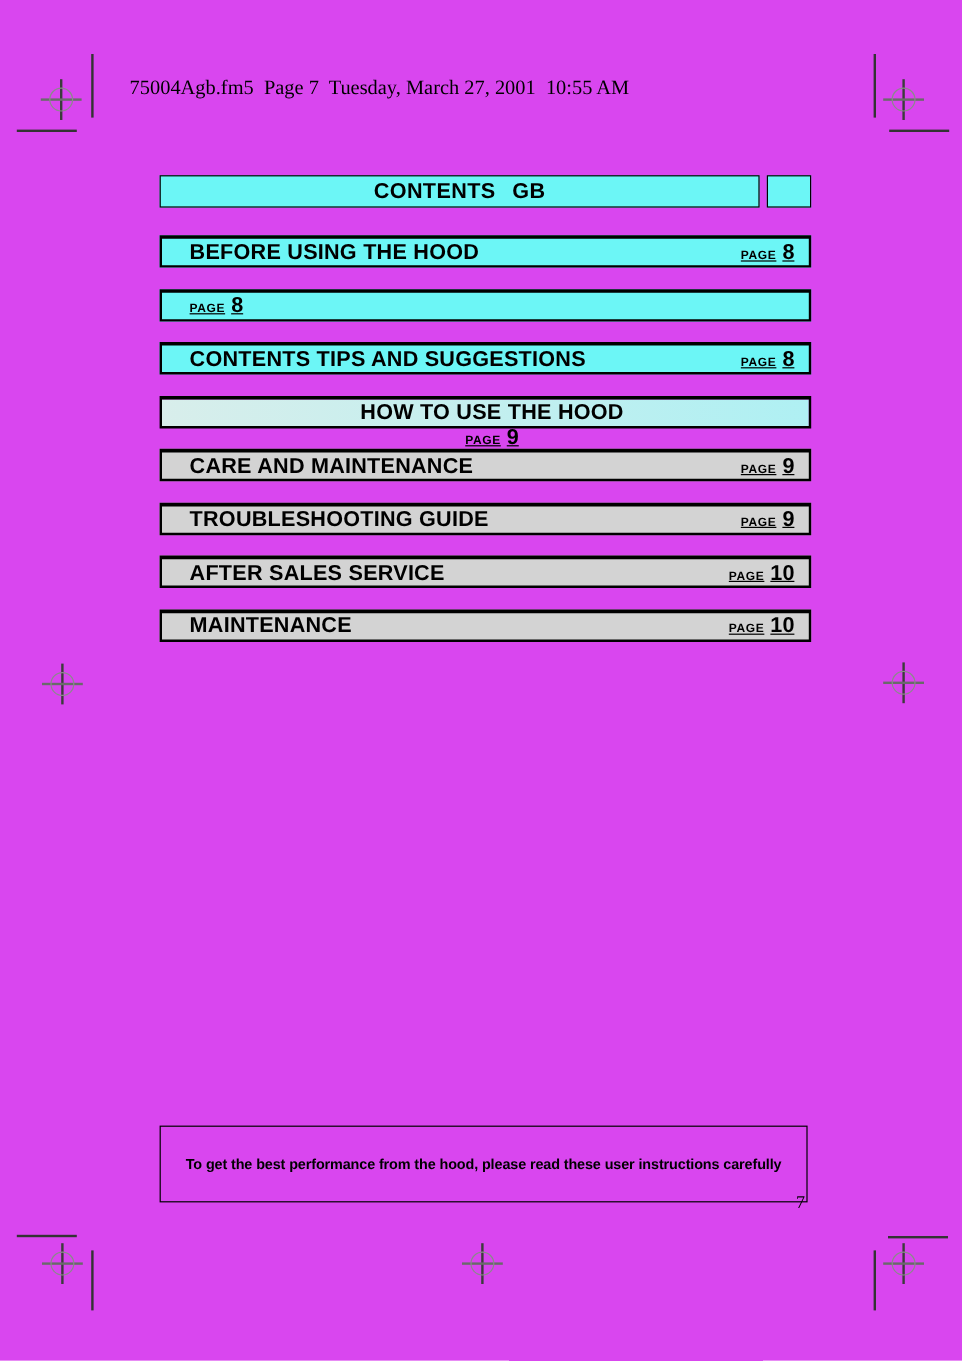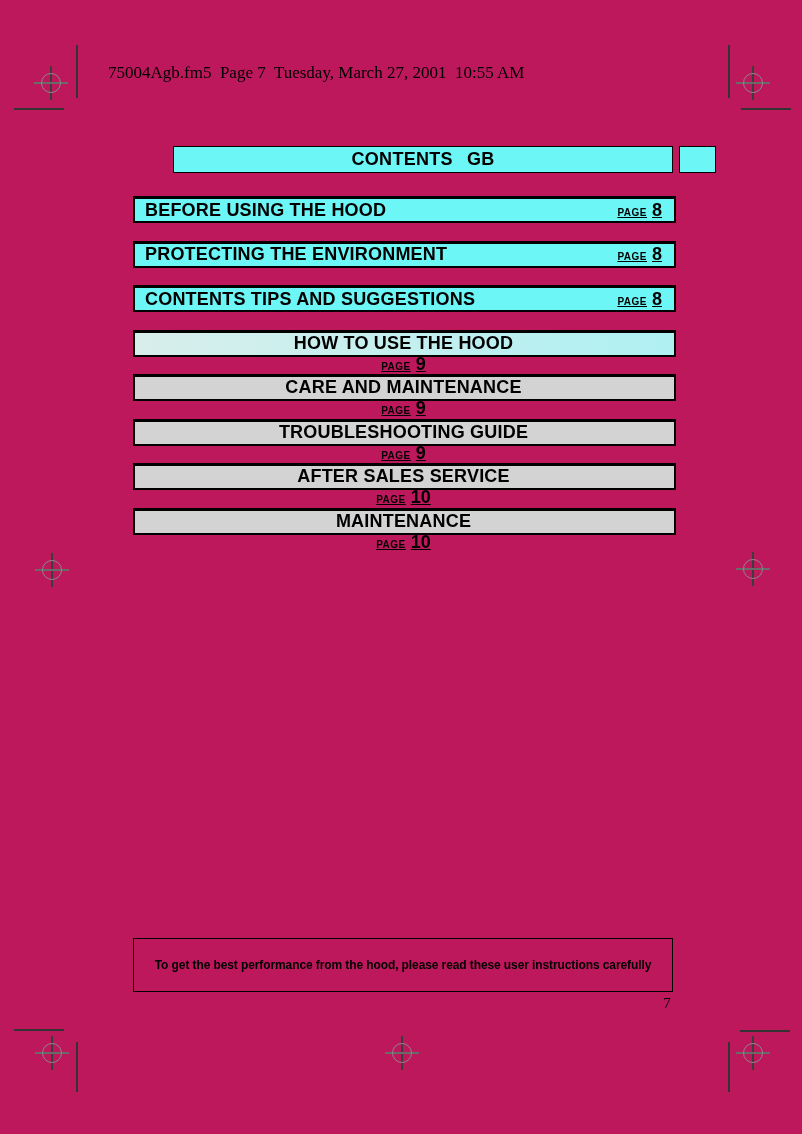--- a/index.html
+++ b/index.html
@@ -1,20 +1,20 @@
 <!DOCTYPE html>
 <html style="--cyan: #6CF6F6; --fade_left: #D8EEEB; --fade_right: #AFF0F3; --gray: #D3D3D3;"><head>
 <meta charset="utf-8">
 <style>
   html, body { margin: 0; padding: 0; background: #ffffff; }
   .page {
     position: relative;
     width: 802px;
     height: 1134px;
-    background: #be185d;
+    background: #d946ef;
     overflow: hidden;
     font-family: "Liberation Sans", sans-serif;
     color: #000;
   }
 
   
   .print-header {
     position: absolute;
     left: 108px;
     top: 63px;
@@ -49,21 +49,20 @@
   .cl-bl-h { left: 14px;  top: 1029px; width: 50px;  height: 1.5px; }
   .cl-bl-v { left: 76px;  top: 1042px; width: 1.5px; height: 50px; }
   .cl-br-h { left: 740px; top: 1030px; width: 50px;  height: 1.5px; }
   .cl-br-v { left: 728px; top: 1042px; width: 1.5px; height: 50px; }
 
   
   .title-row {
     position: absolute; left: 133px; top: 146px;
     width: 543px; height: 36px;
     display: flex;
-    margin-left: 40px;
   }
   .title-bar {
     width: 500px; height: 27px;
     box-sizing: border-box;
     background: var(--cyan);
     border: 1.5px solid #000;
     display: flex; align-items: center; justify-content: center;
   }
   .title-text, .title-gb {
     font-size: 18px; font-weight: bold; letter-spacing: 0.3px;
@@ -79,34 +78,34 @@
 
   
   .toc { position: absolute; left: 133px; top: 196px; width: 543px; }
   .toc-row {
     height: 27px;
     margin-bottom: 17.5px;
     box-sizing: border-box;
     border: 2px solid #000;
     border-top-width: 3px;
     display: flex; align-items: center; justify-content: space-between;
-    padding: 0 12px 0 10px;
+    padding: 0 12px 0 23px;
   }
   .toc-row.cyan { background: var(--cyan); }
   .toc-row.fade { background: linear-gradient(90deg, var(--fade_left), var(--fade_right)); flex-direction: column; }
-  .toc-row.gray { background: var(--gray); flex-direction: column; }
+  .toc-row.gray { background: var(--gray); }
   .toc-label { font-size: 18px; font-weight: bold; letter-spacing: 0.2px; }
   .page-ref { display: flex; align-items: baseline; gap: 5px; text-decoration: underline; }
   .page-word { font-size: 10px; font-weight: bold; letter-spacing: 0.5px; }
   .page-num { font-size: 18px; font-weight: bold; }
 
   
   .note-box {
     position: absolute; left: 133px; top: 938px;
-    width: 540px; height: 54px;
+    width: 540px; height: 64px;
     box-sizing: border-box;
     border: 1.5px solid #000;
     display: flex; align-items: center; justify-content: center;
     text-align: center;
     padding: 0 8px;
   }
   .note-text { font-size: 12px; font-weight: bold; letter-spacing: -0.1px; }
 
   
   .folio {
@@ -180,21 +179,20 @@
 
     <div class="toc-row cyan">
       <span class="toc-label">BEFORE USING THE HOOD</span>
       <span class="page-ref">
         <span class="page-word">PAGE</span>
         <span class="page-num">8</span>
       </span>
     </div>
 
     <div class="toc-row cyan">
-      <span class="toc-label">PROTECTING THE ENVIRONMENT</span>
       <span class="page-ref">
         <span class="page-word">PAGE</span>
         <span class="page-num">8</span>
       </span>
     </div>
 
     <div class="toc-row cyan">
       <span class="toc-label">CONTENTS TIPS AND SUGGESTIONS</span>
       <span class="page-ref">
         <span class="page-word">PAGE</span>

